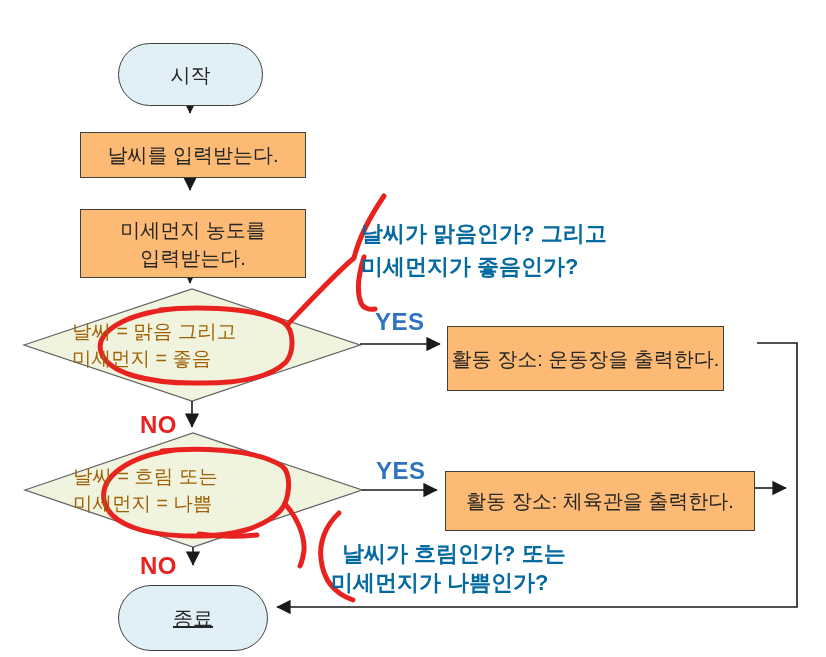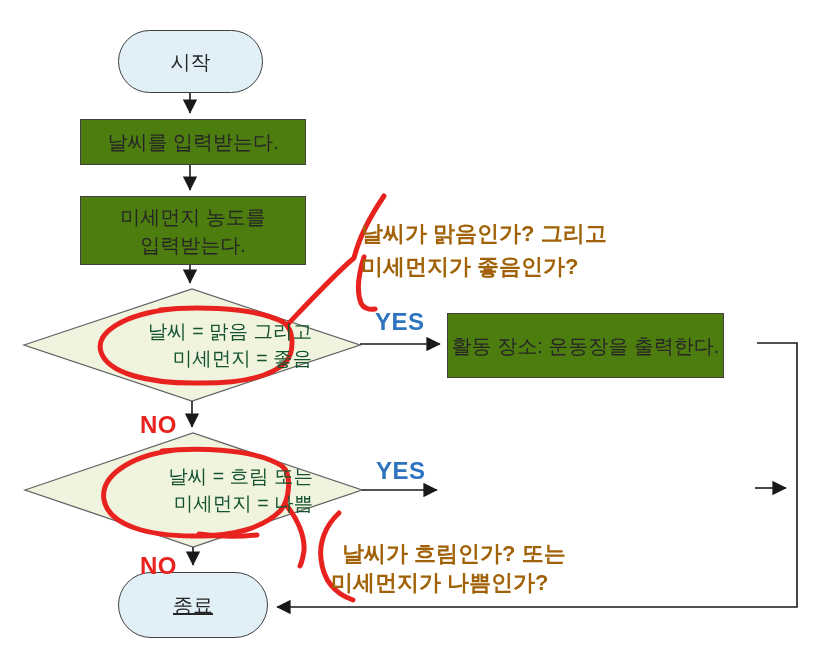--- a/index.html
+++ b/index.html
@@ -4,39 +4,39 @@
 <style>
   html,body{margin:0;padding:0;background:#ffffff;}
   #canvas{
     position:relative;width:826px;height:657px;background:#ffffff;overflow:hidden;
     font-family:"Liberation Sans","DejaVu Sans",sans-serif;color:#262626;
   }
   #shape-layer{position:absolute;left:0;top:0;width:826px;height:657px;}
   .node{
     position:absolute;box-sizing:border-box;display:flex;flex-direction:column;
     align-items:center;justify-content:center;text-align:center;
-    font-size:20px;line-height:28px;color:#262626;
+    font-size:20px;line-height:28px;color:#262626;margin-top:13px;
   }
   .terminal{
     background:#e1eff7;border:1.6px solid #404040;border-radius:33px;
   }
   .process{
-    background:#4d7c0f;border:1.6px solid #404040;justify-content:center;
+    background:#fdba74;border:1.6px solid #404040;justify-content:center;
   }
   .diamond-text{
-    position:absolute;display:flex;flex-direction:column;align-items:flex-end;justify-content:center;
-    text-align:center;font-size:19.5px;line-height:27px;color:#14532d;
+    position:absolute;display:flex;flex-direction:column;align-items:flex-start;justify-content:center;
+    text-align:center;font-size:19.5px;line-height:27px;color:#a16207;
   }
   .flow-label{
     position:absolute;font-size:24px;font-weight:600;letter-spacing:0.5px;
   }
   .yes{color:#2e73bf;}
   .no{color:#e8231f;margin-top:8px;}
   .red-note{
-    position:absolute;color:#a16207;font-size:22px;font-weight:700;white-space:nowrap;
+    position:absolute;color:#0369a1;font-size:22px;font-weight:700;white-space:nowrap;
     font-family:"Liberation Sans","DejaVu Sans",sans-serif;
   }
 </style>
 </head>
 <body>
 
 <div id="canvas">
 
   <svg id="shape-layer" width="826" height="657" viewBox="0 0 826 657">
     <defs>
@@ -95,20 +95,23 @@
 
   <div class="node process" style="left:447px;top:313px;width:277px;height:65px;">
     <span>활동 장소: 운동장을 출력한다.</span>
   </div>
 
   <div class="diamond-text" style="left:73px;top:462px;width:240px;height:56px;">
     <span>날씨 = 흐림 또는</span>
     <span>미세먼지 = 나쁨</span>
   </div>
 
+  <div class="node process" style="left:445px;top:458px;width:310px;height:60px;">
+    <span>활동 장소: 체육관을 출력한다.</span>
+  </div>
 
   <div class="node terminal" style="left:118px;top:572px;width:150px;height:66px;text-decoration:underline;">
     <span>종료</span>
   </div>
 
   <div class="flow-label yes" style="left:375px;top:308px;">YES</div>
   <div class="flow-label no" style="left:140px;top:403px;">NO</div>
   <div class="flow-label yes" style="left:376px;top:457px;">YES</div>
   <div class="flow-label no" style="left:140px;top:544px;">NO</div>
 

